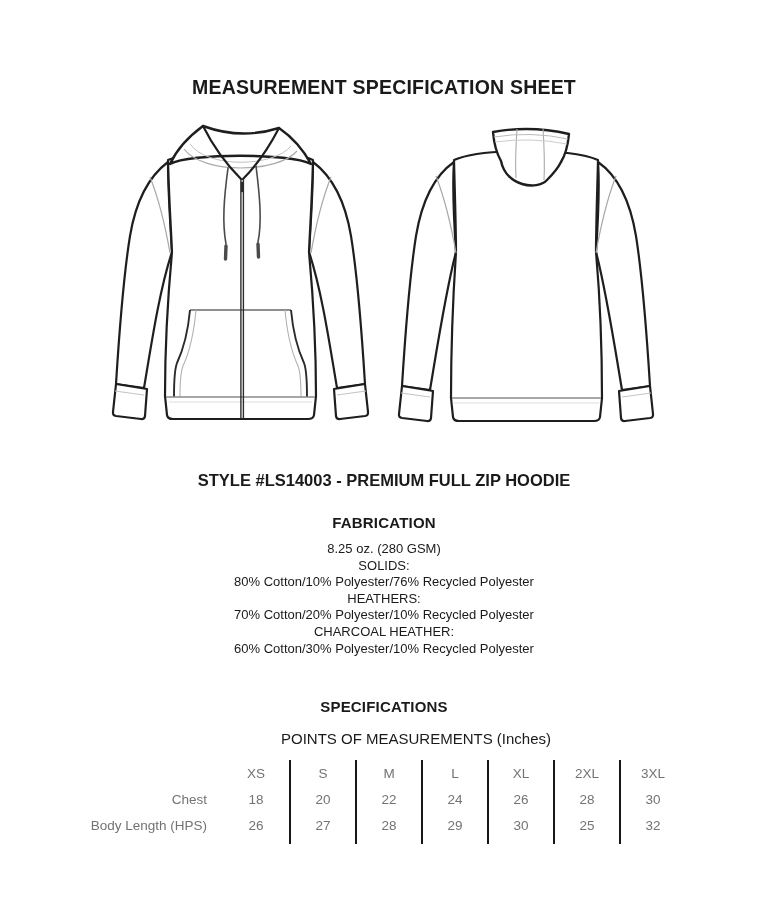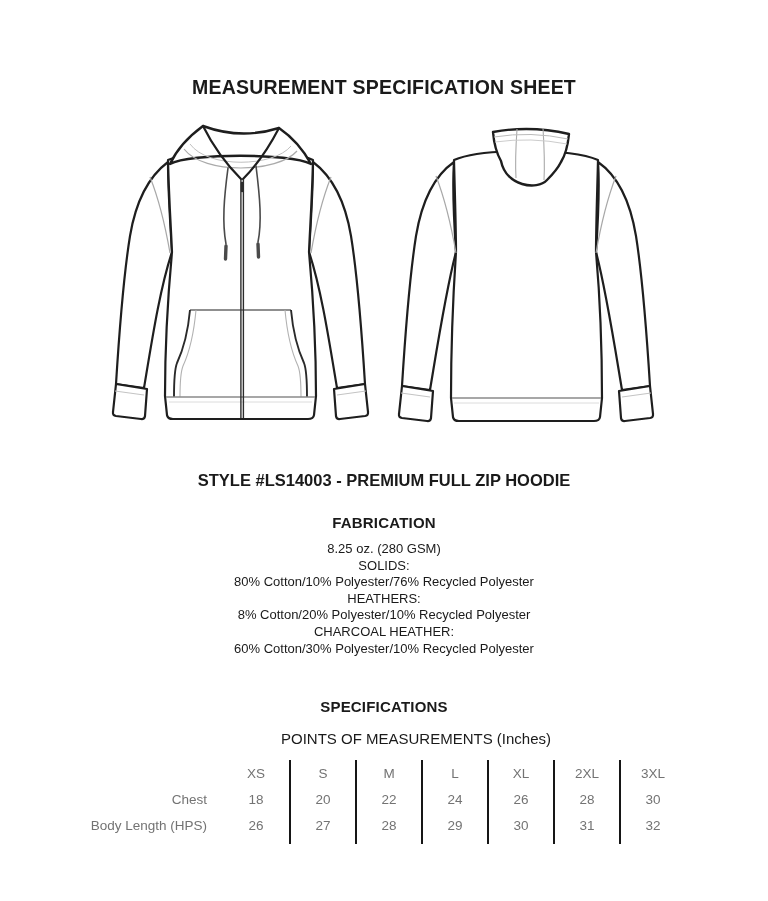--- a/index.html
+++ b/index.html
@@ -109,21 +109,21 @@
 </svg>
 
 <div class="centered style-line">STYLE #LS14003 - PREMIUM FULL ZIP HOODIE</div>
 
 <div class="centered section-heading fab-heading">FABRICATION</div>
 <div class="centered fab-lines">
   <div>8.25 oz. (280 GSM)</div>
   <div>SOLIDS:</div>
   <div>80% Cotton/10% Polyester/76% Recycled Polyester</div>
   <div>HEATHERS:</div>
-  <div>8% Cotton/20% Polyester/10% Recycled Polyester</div>
+  <div>70% Cotton/20% Polyester/10% Recycled Polyester</div>
   <div>CHARCOAL HEATHER:</div>
   <div>60% Cotton/30% Polyester/10% Recycled Polyester</div>
 </div>
 
 <div class="centered section-heading spec-heading">SPECIFICATIONS</div>
 <div class="centered spec-sub">POINTS OF MEASUREMENTS (Inches)</div>
 
 <div class="spec-table">
 
   <div class="cell lab"></div>
@@ -143,21 +143,21 @@
   <div class="cell div">26</div>
   <div class="cell div">28</div>
   <div class="cell div">30</div>
 
   <div class="cell lab">Body Length (HPS)</div>
   <div class="cell">26</div>
   <div class="cell div">27</div>
   <div class="cell div">28</div>
   <div class="cell div">29</div>
   <div class="cell div">30</div>
-  <div class="cell div">31</div>
+  <div class="cell div">25</div>
   <div class="cell div">32</div>
 
   <div class="cell sp"></div>
   <div class="cell sp"></div>
   <div class="cell sp div"></div>
   <div class="cell sp div"></div>
   <div class="cell sp div"></div>
   <div class="cell sp div"></div>
   <div class="cell sp div"></div>
   <div class="cell sp div"></div>

